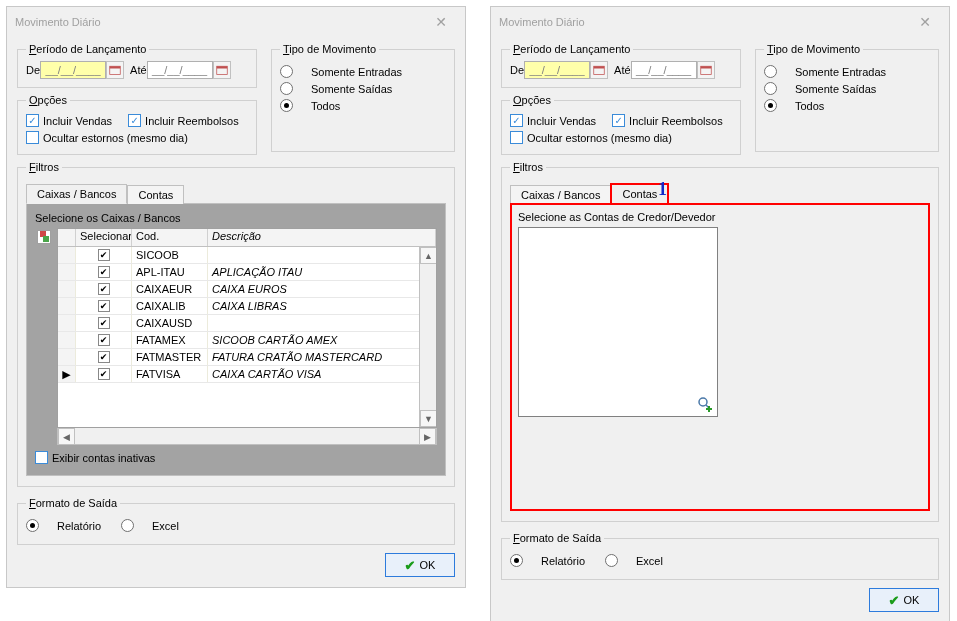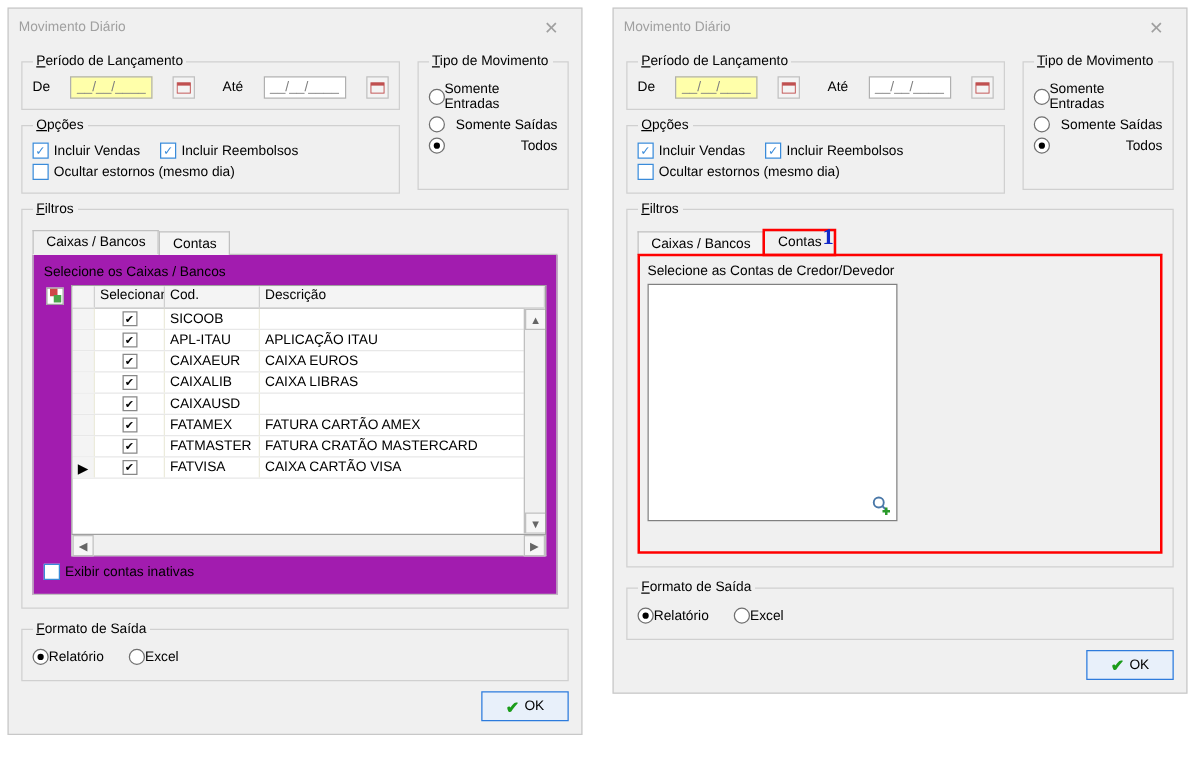--- a/index.html
+++ b/index.html
@@ -59,21 +59,21 @@
     margin: 0 0 6px 0;
   }
   legend {
     padding: 0 3px;
     color: #000;
   }
   legend .acc { text-decoration: underline; }
   .date-row {
     display: flex;
     align-items: center;
-    gap: 16px;
+    gap: 0;
   }
   .date-row label { margin-right: 0px; }
   .date-input {
     width: 66px;
     height: 18px;
     border: 1px solid #b0b0b0;
     background: #ffffaa;
     color: #808080;
     font-size: 11px;
     padding: 0 2px;
@@ -105,23 +105,22 @@
     display:flex;
     align-items:center;
     justify-content:center;
     color:#3a8bd9;
     font-size: 10px;
   }
   .checkbox-row .cb.unchecked { color:transparent; }
   .radio-row {
     display:flex;
     align-items:center;
-    gap:0;
+    gap:18px;
     margin: 4px 0;
-    justify-content: space-between;
   }
   .radio-outer {
     width:13px;height:13px;border:1px solid #707070;border-radius:50%;
     display:flex;align-items:center;justify-content:center;background:#fff;
   }
   .radio-outer .dot {width:5px;height:5px;border-radius:50%;background:#000;}
   .tabs {
     display:flex;
     align-items:flex-end;
     gap:0;
@@ -142,21 +141,21 @@
     border-bottom:1px solid #f0f0f0;
   }
   .tab.highlight {
     outline:2px solid #ff0000;
     outline-offset:-1px;
   }
   .panel {
     border:1px solid #c0c0c0;
     border-top:none;
     padding:8px;
-    background:#a21caf;
+    background:#a3a3a3;
     height: 272px;
     position:relative;
   }
   .panel-label {
     display:block;
     margin-bottom:4px;
   }
   .grid-wrap {
     display:flex;
     gap:4px;
@@ -210,21 +209,21 @@
     border-right:1px solid #ecebdc;
     white-space:nowrap;
     overflow:hidden;
     height:100%;
     display:flex;
     align-items:center;
   }
   .col-marker { width:18px; justify-content:center; background:#f4f4f4;border-right:1px solid #c0c0c0;}
   .col-sel { width:56px; justify-content:center; }
   .col-cod { width:76px; }
-  .col-desc { flex:1; }
+  .col-desc { flex:1;font-style:italic; }
   .hdr .col-marker { background:#f4f4f4; }
   .row-check {
     width:12px;height:12px;border:1px solid #888;background:#fff;
     display:flex;align-items:center;justify-content:center;font-size:9px;
   }
   .scroll-v {
     position:absolute;right:0;top:18px;bottom:0;width:17px;background:#f0f0f0;
     border-left:1px solid #c0c0c0;
     display:flex;flex-direction:column;justify-content:space-between;
   }
@@ -261,21 +260,21 @@
     background:#e8f0fa;
     display:flex;align-items:center;justify-content:center;
     gap:4px;cursor:pointer;
   }
   .ok-btn .tick { color:#1a9c1a;font-weight:bold;font-size:13px; }
 
   
   .contas-area {
     border:2px solid #ff0000;
     padding:6px;
-    height:240px;
+    height:308px;
     position:relative;
     margin-top:-1px;
   }
   .contas-box-wrap {
     height: 200px;
   }
   .contas-box {
     border:1px solid #808080;
     background:#fff;
     height: 190px;
@@ -427,21 +426,21 @@
                     <div class="row-check">✔</div>
                   </div>
                   <div class="col col-cod">CAIXAUSD</div>
                 </div>
                 <div class="grid-row">
                   <div class="col col-marker"></div>
                   <div class="col col-sel">
                     <div class="row-check">✔</div>
                   </div>
                   <div class="col col-cod">FATAMEX</div>
-                  <div class="col col-desc">FATURA CARTÃO AMEX</div>
+                  <div class="col col-desc">SICOOB CARTÃO AMEX</div>
                 </div>
                 <div class="grid-row">
                   <div class="col col-marker"></div>
                   <div class="col col-sel">
                     <div class="row-check">✔</div>
                   </div>
                   <div class="col col-cod">FATMASTER</div>
                   <div class="col col-desc">FATURA CRATÃO MASTERCARD</div>
                 </div>
                 <div class="grid-row">

